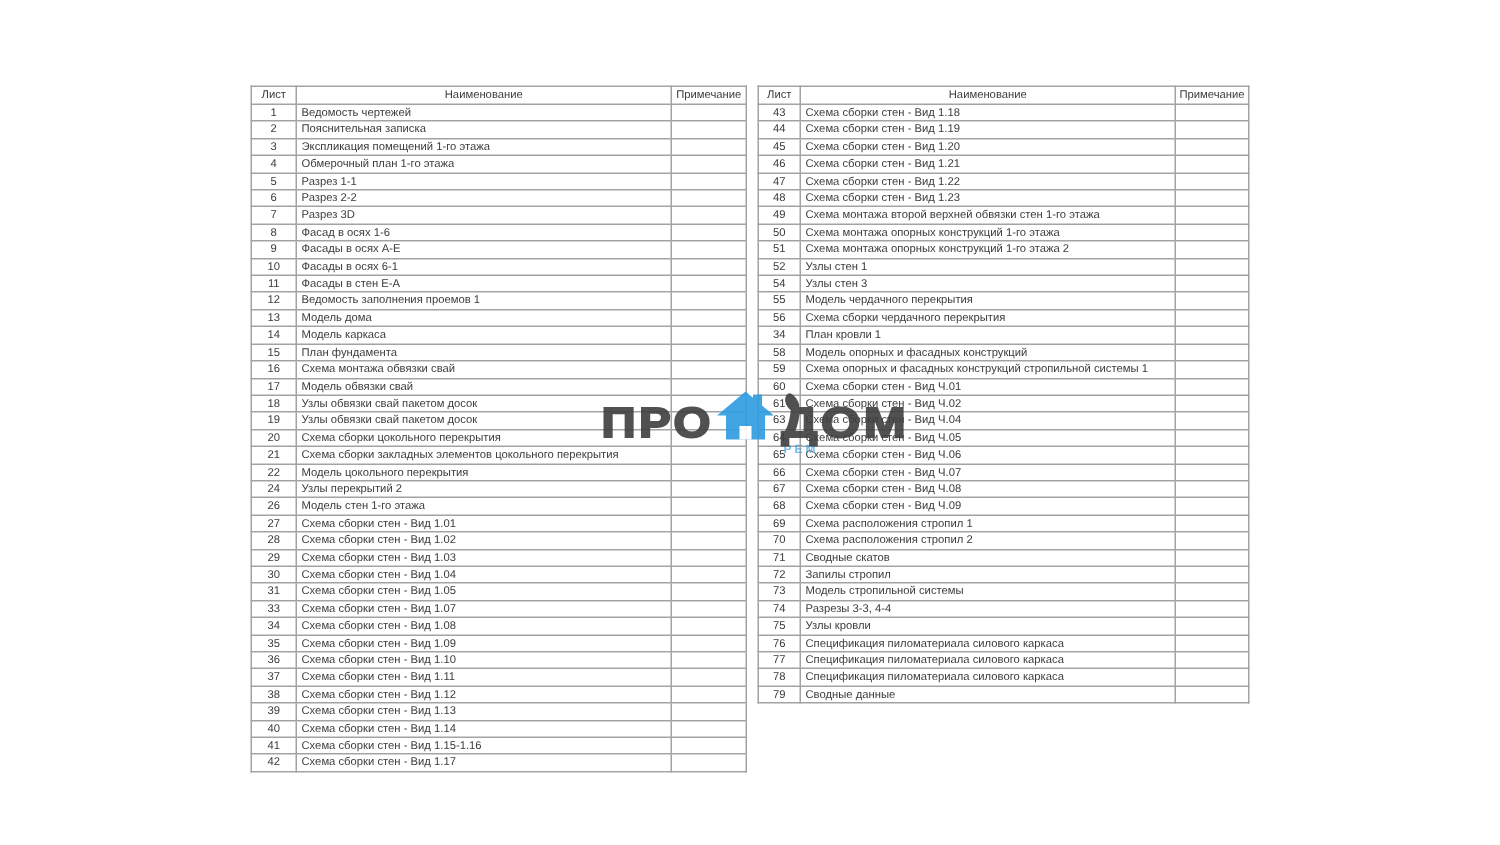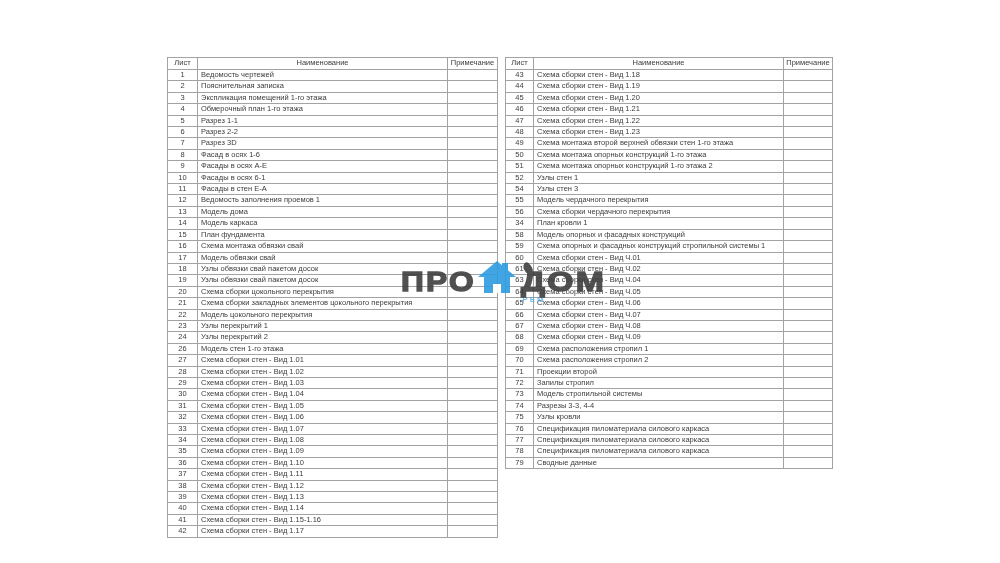--- a/index.html
+++ b/index.html
@@ -217,25 +217,20 @@
           <td class="col-sheet">21</td>
           <td class="col-name">Схема сборки закладных элементов цокольного перекрытия</td>
           <td class="col-note"></td>
         </tr>
         <tr>
           <td class="col-sheet">22</td>
           <td class="col-name">Модель цокольного перекрытия</td>
           <td class="col-note"></td>
         </tr>
         <tr>
-          <td class="col-sheet">23</td>
-          <td class="col-name">Узлы перекрытий 1</td>
-          <td class="col-note"></td>
-        </tr>
-        <tr>
           <td class="col-sheet">24</td>
           <td class="col-name">Узлы  перекрытий 2</td>
           <td class="col-note"></td>
         </tr>
         <tr>
           <td class="col-sheet">26</td>
           <td class="col-name">Модель стен 1-го этажа</td>
           <td class="col-note"></td>
         </tr>
         <tr>
@@ -254,25 +249,20 @@
           <td class="col-note"></td>
         </tr>
         <tr>
           <td class="col-sheet">30</td>
           <td class="col-name">Схема сборки стен - Вид 1.04</td>
           <td class="col-note"></td>
         </tr>
         <tr>
           <td class="col-sheet">31</td>
           <td class="col-name">Схема сборки стен - Вид 1.05</td>
-          <td class="col-note"></td>
-        </tr>
-        <tr>
-          <td class="col-sheet">32</td>
-          <td class="col-name">Схема сборки стен - Вид 1.06</td>
           <td class="col-note"></td>
         </tr>
         <tr>
           <td class="col-sheet">33</td>
           <td class="col-name">Схема сборки стен - Вид 1.07</td>
           <td class="col-note"></td>
         </tr>
         <tr>
           <td class="col-sheet">34</td>
           <td class="col-name">Схема сборки стен - Вид 1.08</td>
@@ -460,21 +450,21 @@
           <td class="col-name">Схема расположения стропил 1</td>
           <td class="col-note"></td>
         </tr>
         <tr>
           <td class="col-sheet">70</td>
           <td class="col-name">Схема расположения стропил 2</td>
           <td class="col-note"></td>
         </tr>
         <tr>
           <td class="col-sheet">71</td>
-          <td class="col-name">Проекции второй</td>
+          <td class="col-name">Сводные скатов</td>
           <td class="col-note"></td>
         </tr>
         <tr>
           <td class="col-sheet">72</td>
           <td class="col-name">Запилы стропил</td>
           <td class="col-note"></td>
         </tr>
         <tr>
           <td class="col-sheet">73</td>
           <td class="col-name">Модель стропильной системы</td>

